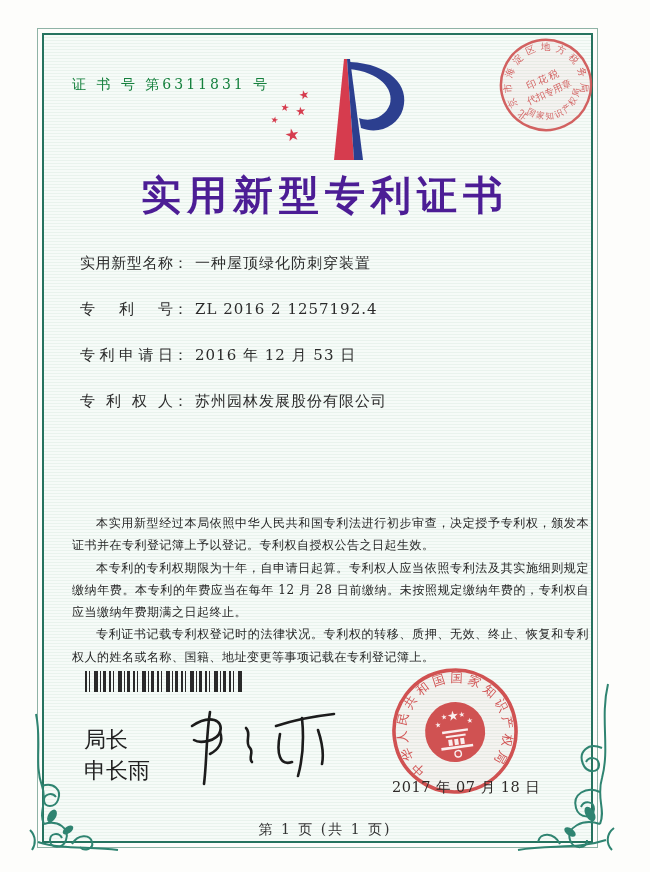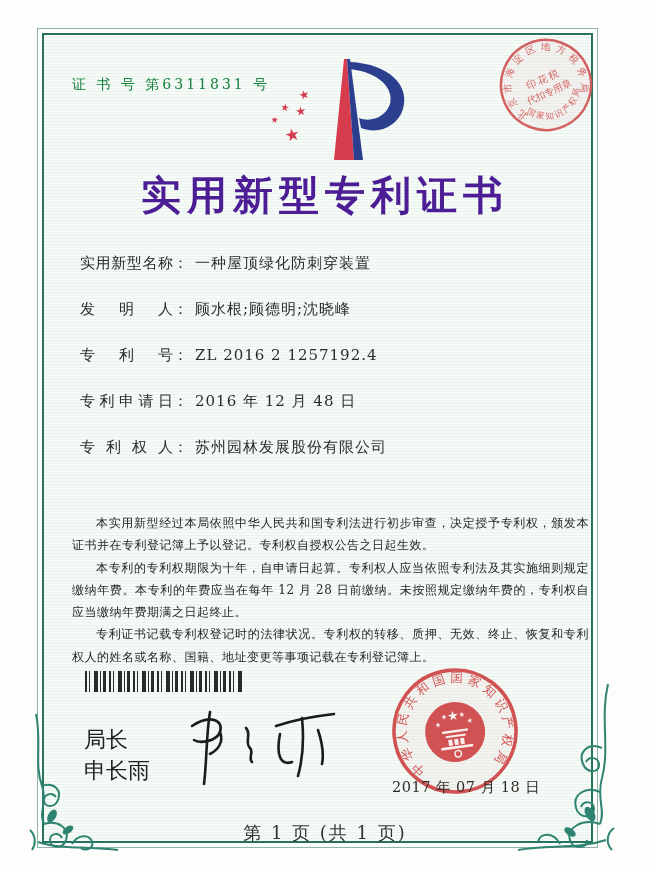--- a/index.html
+++ b/index.html
@@ -48,21 +48,21 @@
 
   .signature { position:absolute; left:180px; top:698px; width:168px; height:95px; }
 
   .office-seal { position:absolute; left:390px; top:666px; width:130px; height:130px;
     transform:rotate(-8deg); opacity:.95; }
 
   .seal-date { position:absolute; left:392px; top:778px; font-size:14.5px; z-index:5;
     color:#2e2a28; letter-spacing:0.5px; }
 
   .footer { position:absolute; left:0; right:0; top:821px; text-align:center;
-    font-size:18px; letter-spacing:2px; color:#333; }
+    font-size:14px; letter-spacing:2px; color:#333; }
 
   .flourish { position:absolute; z-index:3; }
   .flourish-bl { left:28px; top:712px; width:92px; height:142px; }
   .flourish-br { left:516px; top:682px; width:100px; height:172px; transform:scaleX(-1); }
 
   svg text { font-family:"DejaVu Serif","Liberation Serif",serif; }
 </style>
 </head>
 <body>
 
@@ -108,27 +108,24 @@
       <text x="75.79236562262855" y="69.93249016107238" fill="#d05555" font-size="8.5" text-anchor="middle" transform="rotate(308 75.79236562262855 69.93249016107238)">局</text>
     </svg>
 
   <div class="title">实用新型专利证书</div>
 
   <div class="fields">
     <div class="field-row">
       <span class="field-label">实用新型名称</span><span class="field-colon">：</span><span class="field-value">一种屋顶绿化防刺穿装置</span>
     </div>
     <div class="field-row">
-      <span class="field-label">发明人</span><span class="field-colon">：</span><span class="field-value">顾水根;顾德明;沈晓峰</span>
-    </div>
-    <div class="field-row">
       <span class="field-label">专利号</span><span class="field-colon">：</span><span class="field-value">ZL 2016 2 1257192.4</span>
     </div>
     <div class="field-row">
-      <span class="field-label">专利申请日</span><span class="field-colon">：</span><span class="field-value">2016 年 12 月 48 日</span>
+      <span class="field-label">专利申请日</span><span class="field-colon">：</span><span class="field-value">2016 年 12 月 53 日</span>
     </div>
     <div class="field-row">
       <span class="field-label">专利权人</span><span class="field-colon">：</span><span class="field-value">苏州园林发展股份有限公司</span>
     </div>
   </div>
 
   <div class="body-text">
     <p>本实用新型经过本局依照中华人民共和国专利法进行初步审查，决定授予专利权，颁发本证书并在专利登记簿上予以登记。专利权自授权公告之日起生效。</p>
     <p>本专利的专利权期限为十年，自申请日起算。专利权人应当依照专利法及其实施细则规定缴纳年费。本专利的年费应当在每年 12 月 28 日前缴纳。未按照规定缴纳年费的，专利权自应当缴纳年费期满之日起终止。</p>
     <p>专利证书记载专利权登记时的法律状况。专利权的转移、质押、无效、终止、恢复和专利权人的姓名或名称、国籍、地址变更等事项记载在专利登记簿上。</p>

